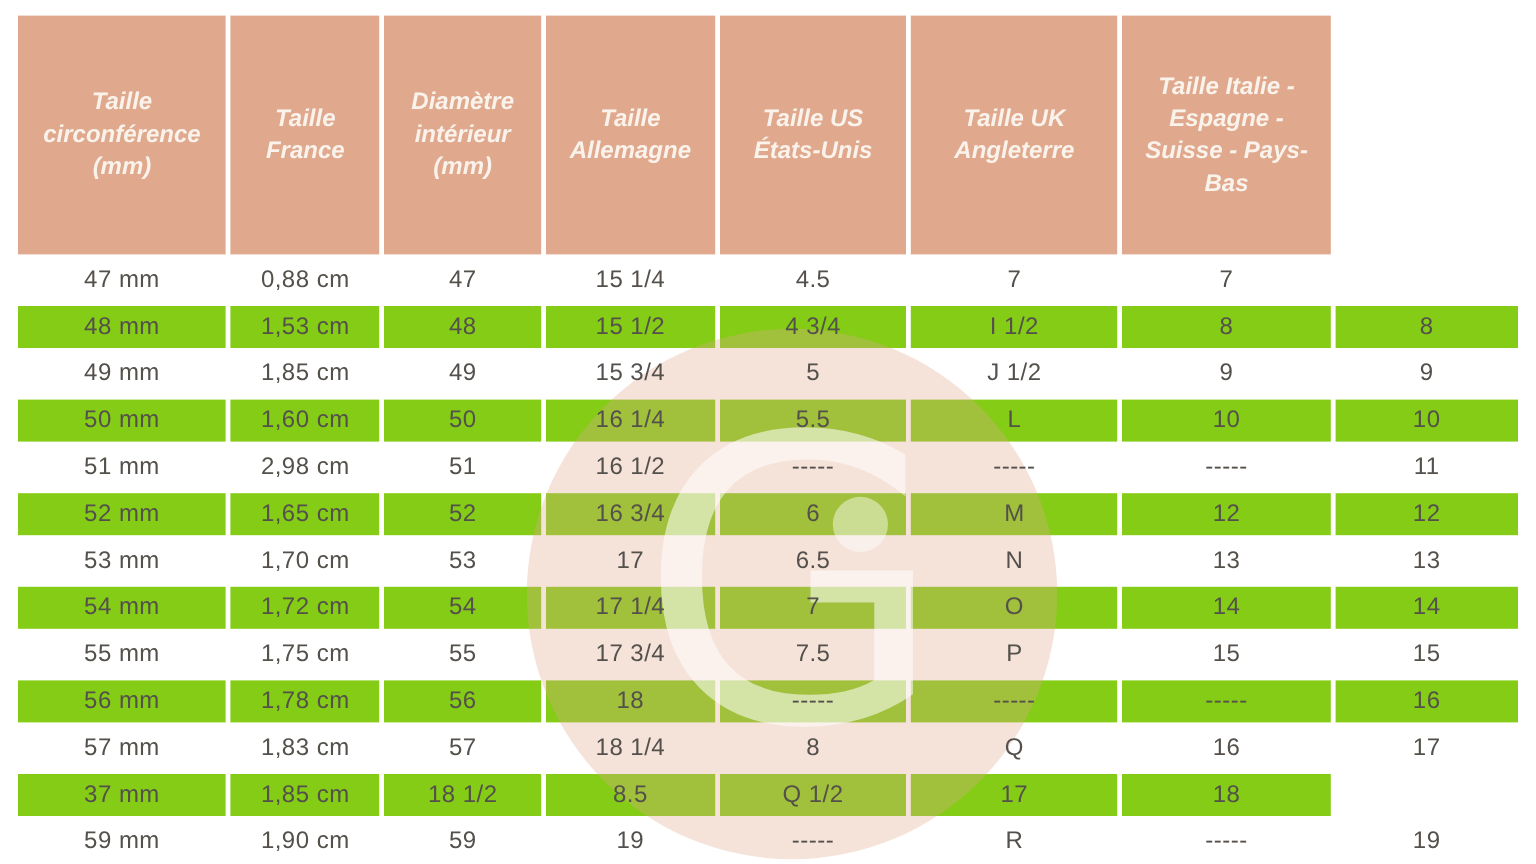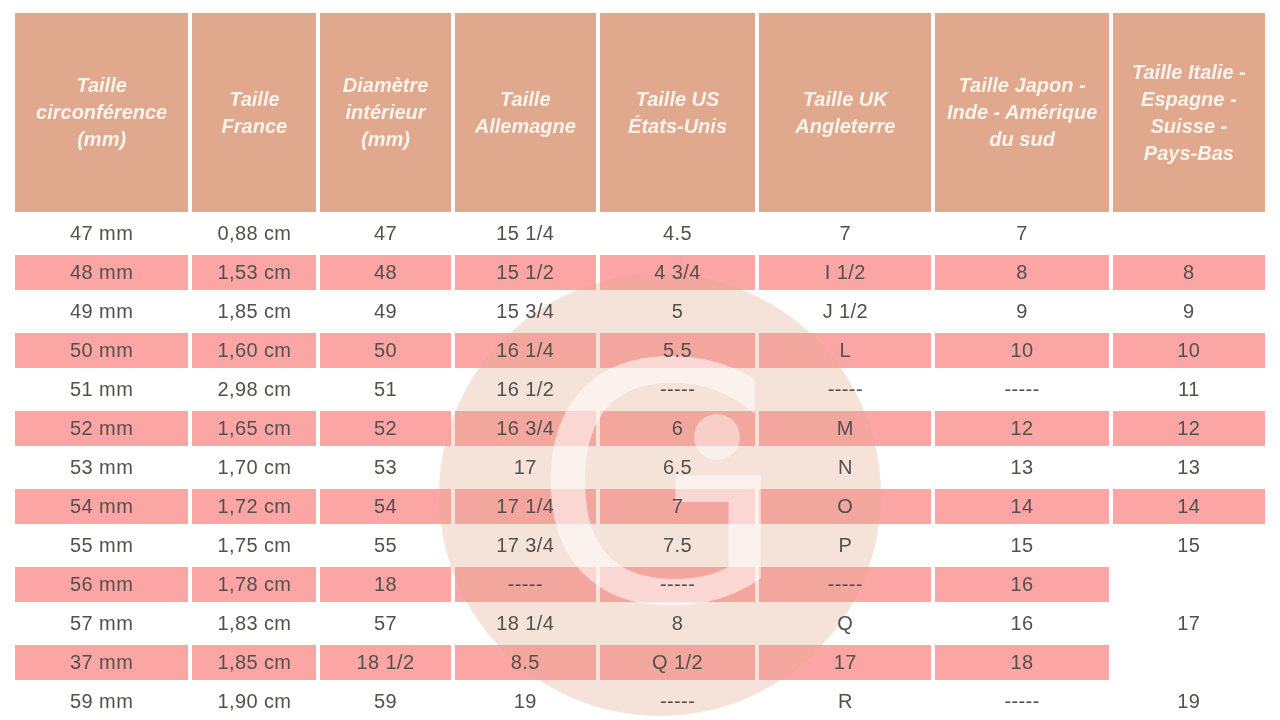--- a/index.html
+++ b/index.html
@@ -47,21 +47,21 @@
     height: 35px;
     display: flex;
     align-items: center;
     justify-content: center;
     font-size: 20px;
     letter-spacing: 0.4px;
     color: #54504b;
     background: #ffffff;
   }
   .trow.alt .tcell {
-    background: #fca5a5;
+    background: #84cc16;
   }
   .celltext {
     position: relative;
     z-index: 2;
     white-space: pre-line;
   }
   .watermark {
     position: absolute;
     left: 439px;
     top: 274px;
@@ -115,23 +115,20 @@
       <div class="hcell">
         <span class="celltext">Taille Allemagne</span>
       </div>
       <div class="hcell">
         <span class="celltext">Taille US États-Unis</span>
       </div>
       <div class="hcell">
         <span class="celltext">Taille UK Angleterre</span>
       </div>
       <div class="hcell">
-        <span class="celltext">Taille Japon - Inde - Amérique du sud</span>
-      </div>
-      <div class="hcell">
         <span class="celltext">Taille Italie - Espagne - Suisse - Pays-Bas</span>
       </div>
     </div>
   <div>
       <div class="grid-row trow">
         <div class="tcell">
           <span class="celltext">47 mm</span>
         </div>
         <div class="tcell">
           <span class="celltext">0,88 cm</span>
@@ -359,20 +356,23 @@
         <div class="tcell">
           <span class="celltext">15</span>
         </div>
       </div>
       <div class="grid-row trow alt">
         <div class="tcell">
           <span class="celltext">56 mm</span>
         </div>
         <div class="tcell">
           <span class="celltext">1,78 cm</span>
+        </div>
+        <div class="tcell">
+          <span class="celltext">56</span>
         </div>
         <div class="tcell">
           <span class="celltext">18</span>
         </div>
         <div class="tcell">
           <span class="celltext">-----</span>
         </div>
         <div class="tcell">
           <span class="celltext">-----</span>
         </div>

